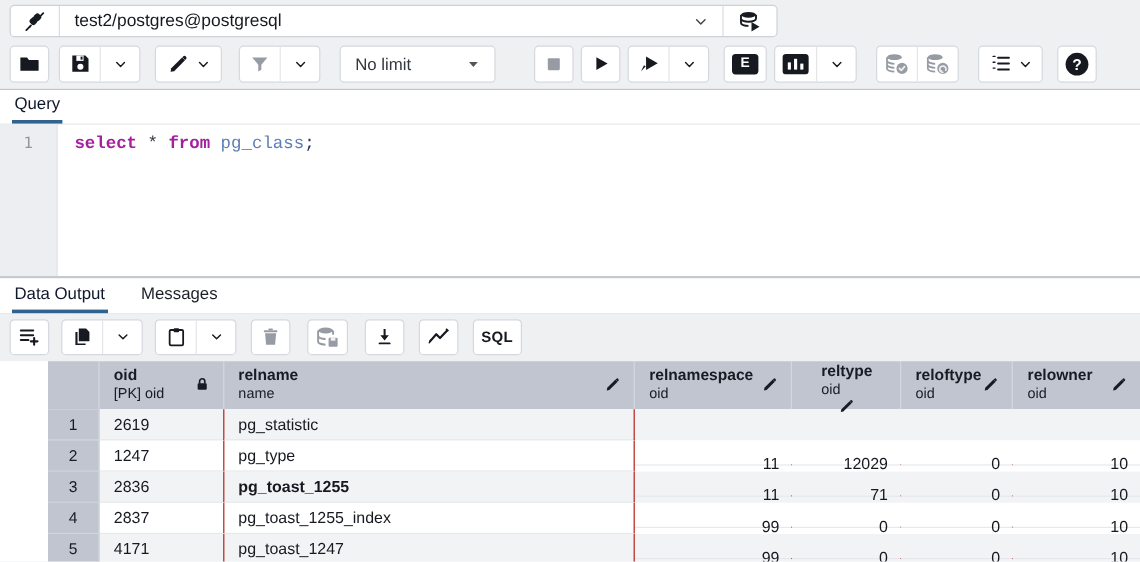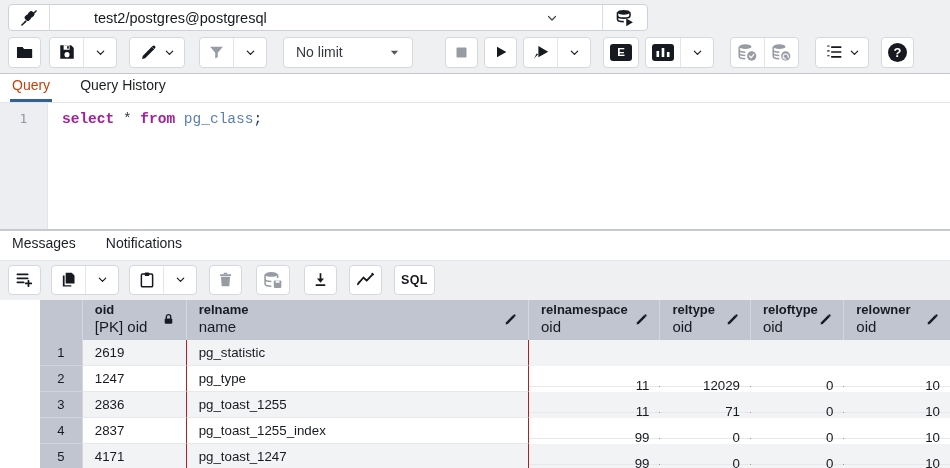--- a/index.html
+++ b/index.html
@@ -7,21 +7,21 @@
     width:950px;height:468px;overflow:hidden;
     background:#eef0f2;
     font-family:"Liberation Sans",sans-serif;
     color:#181c22;
     -webkit-font-smoothing:antialiased;
   }
   
   .conn-row{padding:4px 8px 3px;}
   .conn-bar{
     display:inline-flex;align-items:stretch;height:27px;width:640px;
-    background:#fff;border:1px solid #cdd1d8;border-radius:4px;box-sizing:border-box;gap:32px;
+    background:#fff;border:1px solid #cdd1d8;border-radius:4px;box-sizing:border-box;
   }
   .conn-icon{width:40px;display:flex;align-items:center;justify-content:center;border-right:1px solid #dadde2;}
   .conn-select{flex:1;display:flex;align-items:center;padding:0 12px;font-size:14.5px;color:#16191f;}
   .conn-select .txt{flex:1;text-align:left;}
   .conn-new{width:44px;display:flex;align-items:center;justify-content:center;border-left:1px solid #dadde2;}
   
   .toolbar{display:flex;align-items:center;padding:2px 8px 5px;border-bottom:1px solid #c2c5cb;}
   .btn{
     height:31px;min-width:33px;box-sizing:border-box;
     background:#fff;border:1px solid #d5d8de;border-radius:4px;
@@ -40,21 +40,21 @@
   }
   .badge{width:22px;height:17px;background:#16191f;border-radius:3px;color:#fff;
     font-size:11.5px;font-weight:700;line-height:17px;text-align:center;}
   .circle{width:19px;height:19px;border-radius:50%;background:#16191f;color:#fff;
     font-size:13px;font-weight:700;line-height:19px;text-align:center;}
   .mr6{margin-right:6px}.mr8{margin-right:8px}.mr10{margin-right:10px}
   .mr12{margin-right:12px}.mr14{margin-right:14px}.mr16{margin-right:16px}.mr32{margin-right:32px}
   
   .tabs{display:flex;align-items:flex-end;background:#fff;height:29px;border-bottom:1px solid #e3e5e9;padding:0 10px;box-sizing:border-box;}
   .tab{font-size:14px;color:#1c2026;padding:5px 2px 6px;margin-right:26px;cursor:pointer;border-bottom:3px solid transparent;}
-  .tab.active{color:#c2410c;border-bottom-color:#32628f;}
+  .tab.active{color:#0f172a;border-bottom-color:#32628f;}
   
   .editor{display:flex;height:126px;background:#fff;}
   .gutter{width:48px;background:#eceef2;border-right:1px solid #e2e4e8;
     font-family:"DejaVu Sans Mono",monospace;font-size:13px;color:#9096a0;
     display:flex;justify-content:center;padding-top:6px;box-sizing:border-box;}
   .gutter span{line-height:20px;}
   .code{flex:1;padding:6px 0 0 14px;font-family:Liberation Mono, monospace;font-size:14.5px;line-height:20px;white-space:pre;}
   .tok-keyword{color:#a3219e;font-weight:700;}
   .tok-operator{color:#2f3440;}
   .tok-identifier{color:#5b7fb5;}
@@ -68,21 +68,21 @@
   .sql-btn{font-size:12.5px;font-weight:700;letter-spacing:.3px;min-width:37px;}
   
   .grid{background:#fff;padding-left:40px;}
   .g-header{display:flex;height:40px;background:#c0c5cf;box-sizing:border-box;}
   .g-hnum{width:45px;box-sizing:border-box;border-right:1px solid #d4d7de;}
   .g-hcell{display:flex;align-items:center;justify-content:space-between;
     box-sizing:border-box;border-right:1px solid #d4d7de;padding:0 11px 0 12px;color:#171b23;cursor:pointer;}
   .g-hcell:last-child{border-right:none;}
   .g-htext{display:flex;flex-direction:column;line-height:1.25;}
   .g-hname{font-size:13px;font-weight:700;}
-  .g-hsub{font-size:15px;font-weight:400;}
+  .g-hsub{font-size:12px;font-weight:400;}
   .g-row{display:flex;height:26px;box-sizing:border-box;background:#fff;}
   .g-row.odd{background:#f2f3f5;}
   .g-num{width:45px;box-sizing:border-box;background:#c0c5cf;border-right:1px solid #d4d7de;
     border-bottom:1px solid #d0d4db;display:flex;align-items:center;justify-content:center;
     font-size:13px;color:#171b23;cursor:pointer;}
   .g-cell{display:flex;align-items:center;box-sizing:border-box;
     border-right:1px solid #b91c1c;border-bottom:1px solid #e6e8eb;
     padding:0 10px 0 12px;font-size:13.3px;color:#16191f;cursor:default;}
   .g-cell.right{justify-content:flex-end;margin-top:46px;}
   .g-cell:last-child{border-right:none;}
@@ -287,35 +287,34 @@
     </span>
   </div>
 
   <div class="btn">
     <span class="circle">?</span>
   </div>
 </div>
 
 <div class="tabs">
   <div class="tab active">Query</div>
-  <div class="tab">Query History</div>
 </div>
 
 <div class="editor">
   <div class="gutter">
     <span>1</span>
   </div>
   <div class="code" id="code-line"><span class="tok-keyword">select</span><span class="tok-plain"> </span><span class="tok-operator">*</span><span class="tok-plain"> </span><span class="tok-keyword">from</span><span class="tok-plain"> </span><span class="tok-identifier">pg_class</span><span class="tok-punct">;</span></div>
 </div>
 
 <div class="splitter"></div>
 
 <div class="tabs" style="height:30px;">
+  <div class="tab active">Data Output</div>
   <div class="tab">Messages</div>
-  <div class="tab">Notifications</div>
 </div>
 
 <div class="out-toolbar">
   <div class="btn mr10">
     <span>
       <svg width="19" height="19" viewBox="0 0 24 24" stroke="currentColor" fill="none" stroke-width="2.2" stroke-linecap="round">
           <path d="M3 5.5h13M3 10.5h13M3 15.5h8"></path>
           <path d="M17 13.5v7M13.5 17h7"></path>
         </svg>
     </span>
@@ -433,21 +432,21 @@
           <div class="g-hname">relnamespace</div>
           <div class="g-hsub">oid</div>
         </div>
         <span>
           <svg width="13" height="13" viewBox="0 0 24 24" fill="currentColor">
             <path d="M3 21l.8-4L16.5 4.3l3.2 3.2L7 20.2z"></path>
             <path d="M17.6 3.2a2.26 2.26 0 0 1 3.2 0 2.26 2.26 0 0 1 0 3.2l-.9.9-3.2-3.2z"></path>
           </svg>
         </span>
       </div>
-      <div class="g-hcell" style="width: 94px;">
+      <div class="g-hcell" style="width: 94px; flex-direction: column;">
         <div class="g-htext">
           <div class="g-hname">reltype</div>
           <div class="g-hsub">oid</div>
         </div>
         <span>
           <svg width="13" height="13" viewBox="0 0 24 24" fill="currentColor">
             <path d="M3 21l.8-4L16.5 4.3l3.2 3.2L7 20.2z"></path>
             <path d="M17.6 3.2a2.26 2.26 0 0 1 3.2 0 2.26 2.26 0 0 1 0 3.2l-.9.9-3.2-3.2z"></path>
           </svg>
         </span>
@@ -492,21 +491,21 @@
         <div class="g-cell" style="width: 108px;">1247</div>
         <div class="g-cell" style="width: 359px;">pg_type</div>
         <div class="g-cell right" style="width: 137px;">11</div>
         <div class="g-cell right" style="width: 94px;">71</div>
         <div class="g-cell right" style="width: 97px;">0</div>
         <div class="g-cell right" style="width: 110px;">10</div>
       </div>
       <div class="g-row odd">
         <div class="g-num">3</div>
         <div class="g-cell" style="width: 108px;">2836</div>
-        <div class="g-cell" style="width: 359px;">pg_toast_1255</div>
+        <div class="g-cell" style="width: 359px; font-weight: bold;">pg_toast_1255</div>
         <div class="g-cell right" style="width: 137px;">99</div>
         <div class="g-cell right" style="width: 94px;">0</div>
         <div class="g-cell right" style="width: 97px;">0</div>
         <div class="g-cell right" style="width: 110px;">10</div>
       </div>
       <div class="g-row">
         <div class="g-num">4</div>
         <div class="g-cell" style="width: 108px;">2837</div>
         <div class="g-cell" style="width: 359px;">pg_toast_1255_index</div>
         <div class="g-cell right" style="width: 137px;">99</div>

